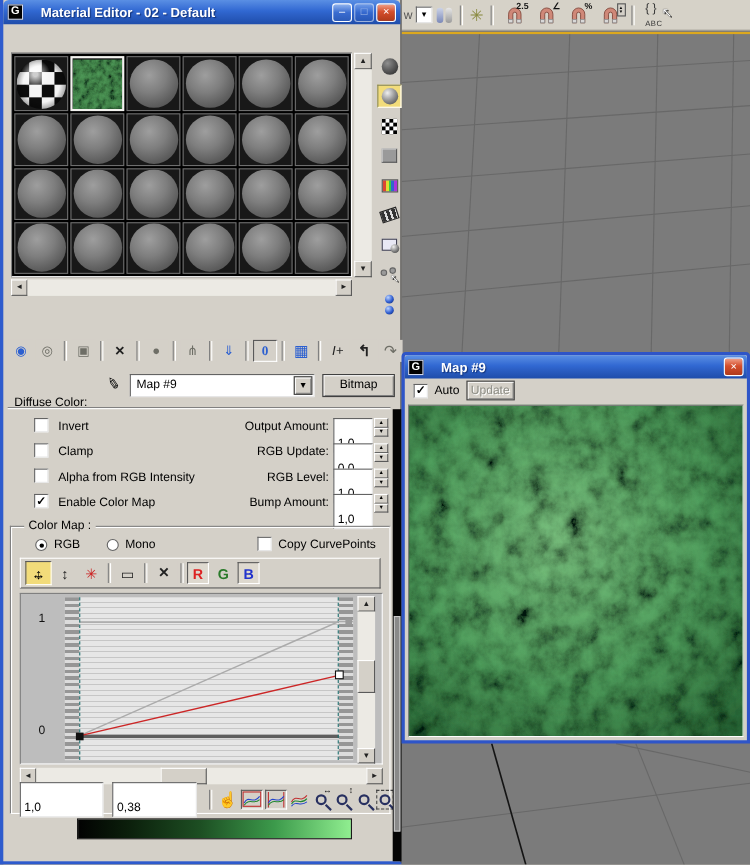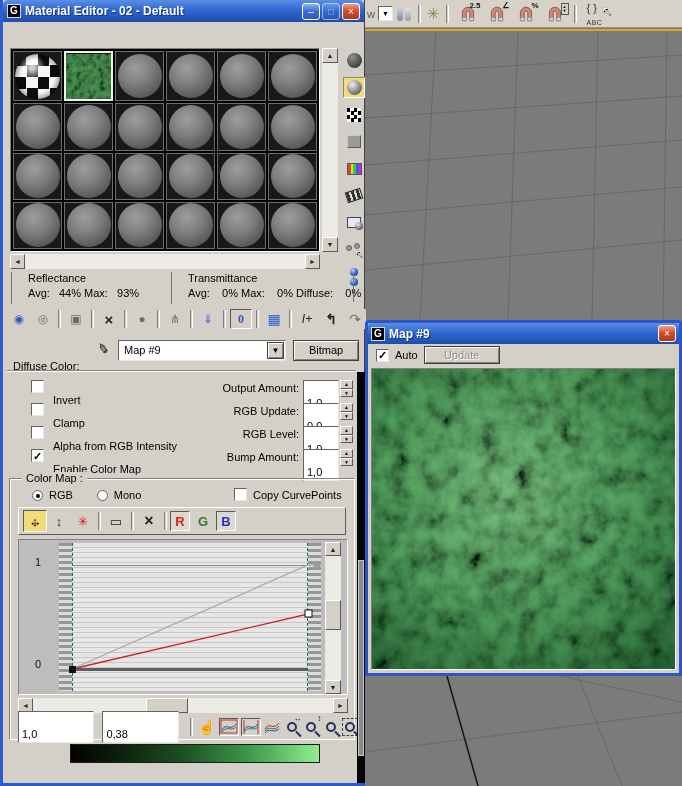--- a/index.html
+++ b/index.html
@@ -19,21 +19,21 @@
            background:#d4d0c8}
   
   .sb-btn{background:#d4d0c8;border:1px solid;border-color:#fff #5a5a5a #5a5a5a #fff;
           display:flex;align-items:center;justify-content:center;font-size:7px;color:#222}
   .sb-track{background:#eceae4}
   
   #me{position:absolute;left:0;top:0;width:365px;height:786px;background:#d4d0c8;z-index:2;
       border-left:3px solid #2e5bcd;border-bottom:3px solid #2e5bcd;border-right:1px solid #404040}
   .titlebar{height:22px;background:linear-gradient(180deg,#5a8fe4 0%,#3168d2 45%,#2c60c6 60%,#1f4dab 100%);
             display:flex;align-items:center;padding:0 4px;border-radius:5px 5px 0 0}
-  .titlebar .ttl{color:#fff;font-weight:bold;font-size:12px;text-shadow:1px 1px 1px #13337a;flex:1;margin-left:4px}
+  .titlebar .ttl{color:#fff;font-weight:bold;font-size:12px;text-shadow:1px 1px 1px #13337a;flex:1;margin-left:16px}
   .app-ico{width:14px;height:14px;background:#000;border:1px solid #cfd8ee;color:#fff;font-size:10px;font-weight:bold;
            display:flex;align-items:center;justify-content:center;line-height:10px}
   .wbtn{width:18px;height:17px;margin-left:2px;border:1px solid #fff;border-radius:3px;color:#fff;font-size:10px;
         display:flex;align-items:center;justify-content:center;
         background:linear-gradient(#8fb2ee,#3a6cd0 50%,#2d5cba)}
   .wbtn.dis{opacity:.55}
   .wbtn.close{background:linear-gradient(#f0a088,#d44e2c 45%,#b03a1a)}
   .menubar{height:20px;background:#ece9d8;border-bottom:1px solid #c6c2b4;display:flex;align-items:center;
            padding-left:8px;gap:16px;color:#7c7c74}
   
@@ -95,21 +95,21 @@
   .eyedrop{position:absolute;left:94px;top:2px;font-size:14px;transform:rotate(100deg) scaleX(-1);display:inline-block}
   .combo{position:absolute;left:115px;top:2px;width:168px;height:21px;background:#fff;
          border:1px solid;border-color:#636363 #e6e6e6 #e6e6e6 #636363;padding:3px 0 0 5px}
   .combo-btn{position:absolute;right:1px;top:1px;width:17px;height:17px;font-size:8px;
              display:flex;align-items:center;justify-content:center}
   .bitmap-btn{position:absolute;left:290px;top:2px;width:66px;height:21px;line-height:18px}
   .groove{position:absolute;left:4px;top:370px;width:348px;height:2px;border-top:1px solid #808080;border-bottom:1px solid #fff}
   
   .prow{position:absolute;left:0;width:356px;height:20px}
   .prow .checkbox{position:absolute;left:28px;top:2px}
-  .prow .clabel{position:absolute;left:50px;top:16px}
+  .prow .clabel{position:absolute;left:50px;top:4px}
   .prow .slabel{position:absolute;left:150px;width:146px;top:4px;text-align:right}
   .prow .field{position:absolute;left:300px;top:2px;width:36px;height:17px}
   .spinner{position:absolute;left:337px;top:2px;width:13px;height:17px;display:flex;flex-direction:column}
   .spinner span{flex:1;font-size:5px;display:flex;align-items:center;justify-content:center;
                 background:#d4d0c8;border:1px solid;border-color:#fff #5a5a5a #5a5a5a #fff}
   
   .group{position:absolute;left:6px;top:478px;width:346px;height:262px;border:1px solid;border-color:#808080 #fff #fff #808080;
          box-shadow:1px 1px 0 #fff inset}
   .group-legend{position:absolute;left:12px;top:-7px;background:#d4d0c8;padding:0 4px}
   .cm-radios{position:absolute;left:22px;top:10px;display:flex;align-items:center;gap:6px}
@@ -158,21 +158,21 @@
   .grad-bar{position:absolute;left:67px;top:744px;width:250px;height:19px;border:1px solid #1a1a1a;
        background:linear-gradient(90deg,#020202,#0b1e0b 18%,#1d4f23 45%,#3c9a4b 72%,#90ee90 100%)}
   .roll-scroll{position:absolute;left:354px;top:372px;width:8px;height:411px;background:#050505}
   .roll-scroll .thumb{position:absolute;left:1px;top:188px;width:6px;height:196px;background:#8a8a8a;border:1px solid #c8c8c8}
   
   #mapwin{position:absolute;left:365px;top:320px;width:317px;height:356px;z-index:3;background:#d4d0c8;
           border:3px solid #2e55c8;border-radius:4px 4px 0 0}
   #mapwin .titlebar{height:21px;margin:-0px;border-radius:3px 3px 0 0;padding:0 3px}
   #mapwin .ttl{font-size:12px}
   .autorow{height:22px;display:flex;align-items:center;gap:6px;padding-left:8px}
-  .upd-btn{width:76px;height:18px;line-height:16px;color:#8e8e86;text-shadow:1px 1px #fff}
+  .upd-btn{width:44px;height:18px;line-height:16px;color:#8e8e86;text-shadow:1px 1px #fff}
   .texframe{position:absolute;left:3px;top:45px;width:305px;height:302px;border:1px solid;border-color:#808080 #fff #fff #808080;background:#2f6f3a;overflow:hidden}
   
   #vptb{position:absolute;left:365px;top:0;width:317px;height:28px;background:#d6d2c8;z-index:1;
         border-bottom:1px solid #98948a;display:flex;align-items:center;gap:3px;padding-left:2px;overflow:hidden}
   .vp-yellow{position:absolute;left:365px;top:29px;width:317px;height:2px;background:#dca81e;z-index:1}
   .tb-ic{height:24px;display:flex;align-items:center;justify-content:center;position:relative}
   .drop-box{width:15px;height:15px;background:#fff;border:1px solid;border-color:#636363 #e6e6e6 #e6e6e6 #636363;
             font-size:7px;display:flex;align-items:center;justify-content:center}
   .mirror i{display:inline-block;width:6px;height:14px;border-radius:3px;margin:0 1px}
   .mirror i:nth-child(1){background:linear-gradient(#cdd4e8,#7a88b8)}
@@ -405,31 +405,20 @@
           <i></i>
           <span class="cur">↖</span>
         </span>
     </span>
     <span class="side-tool nav-spheres" style="flex-direction:column">
         <i></i>
         <i></i>
       </span>
   </div>
 
-  <div class="stats">
-    <div class="stat-group sg1">
-      <div class="lbl">Reflectance</div>
-      <div class="pre">Avg:   44% Max:   93%</div>
-    </div>
-    <div class="stat-group sg2">
-      <div class="lbl">Transmittance</div>
-      <div class="pre">Avg:    0% Max:    0% Diffuse:    0%</div>
-    </div>
-    <div class="endbar"></div>
-  </div>
 
   <div class="toolrow">
     <span class="iconbtn blue">◉</span>
     <span class="iconbtn grayic">◎</span>
     <span class="vsep"></span>
     <span class="iconbtn grayic">▣</span>
     <span class="vsep"></span>
     <span class="iconbtn dark" style="font-size:15px;font-weight:bold">×</span>
     <span class="vsep"></span>
     <span class="iconbtn grayic">●</span>

